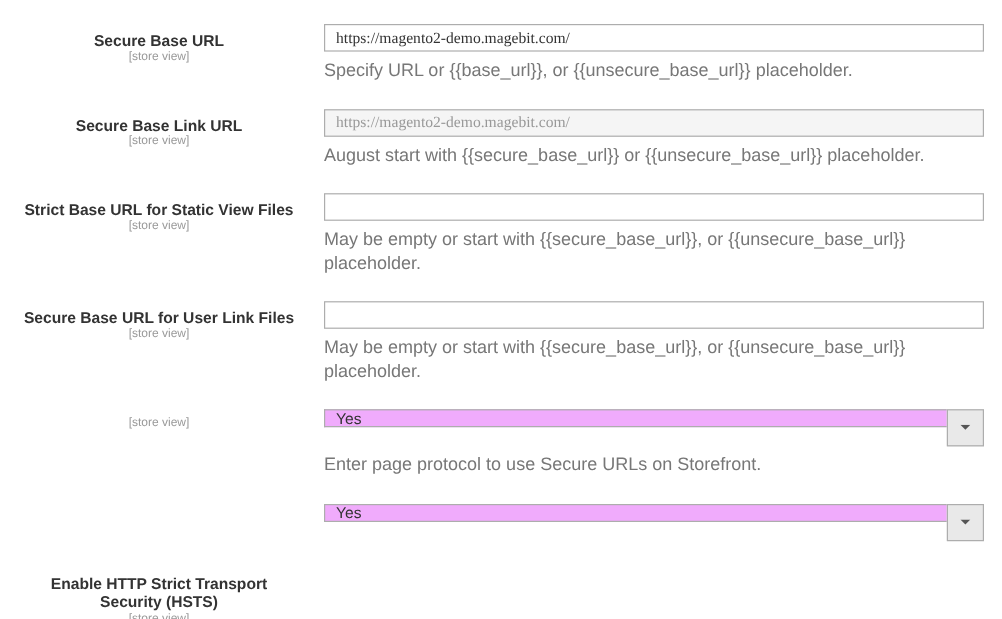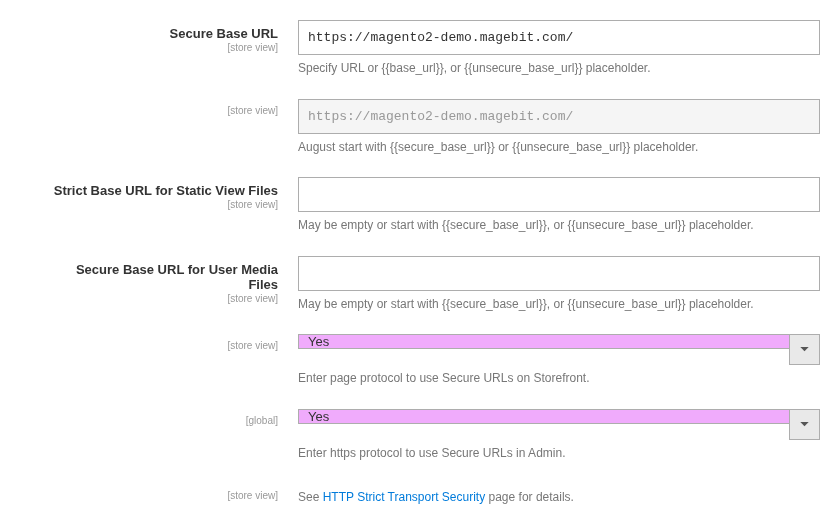--- a/index.html
+++ b/index.html
@@ -13,47 +13,46 @@
     box-sizing: border-box;
   }
   .field-row {
     display: flex;
     margin-bottom: 22px;
     align-items: flex-start;
   }
   .label-col {
     width: 235px;
     flex-shrink: 0;
-    text-align: right;
+    text-align: center;
     padding-right: 20px;
     padding-top: 6px;
-    margin-left: 28px;
   }
   .label-text {
     color: #333;
     font-weight: 600;
     font-size: 13px;
     line-height: 1.2;
   }
   .scope {
     color: #999;
     font-size: 10px;
     line-height: 1.2;
   }
   .input-col {
     flex: 1;
     min-width: 0;
   }
   input[type="text"] {
     width: 100%;
-    height: 35px;
+    height: 23px;
     border: 1px solid #adadad;
     padding: 0 9px;
     font-size: 13px;
-    font-family: Liberation Mono, monospace;
+    font-family: Liberation Serif, serif;
     box-sizing: border-box;
     color: #333;
     background: #fff;
   }
   input[type="text"]:disabled {
     background: #f5f5f5;
     color: #999;
   }
   .select-wrap {
     display: flex;
@@ -81,21 +80,21 @@
     justify-content: center;
     box-sizing: border-box;
   }
   .select-arrow svg {
     width: 9px;
     height: 5px;
     fill: #555;
   }
   .hint {
     margin-top: 6px;
-    font-size: 12px;
+    font-size: 15px;
     color: #777;
     line-height: 1.3;
   }
   .hint a {
     color: #007bdb;
     text-decoration: none;
   }
 </style>
 </head>
 <body>
@@ -106,20 +105,21 @@
     <div class="scope">[store view]</div>
   </div>
   <div class="input-col">
     <input type="text" value="https://magento2-demo.magebit.com/" style="">
     <div class="hint">Specify URL or {{base_url}}, or {{unsecure_base_url}} placeholder.</div>
   </div>
 </div>
 
 <div class="field-row">
   <div class="label-col">
+    <div class="label-text">Secure Base Link URL</div>
     <div class="scope">[store view]</div>
   </div>
   <div class="input-col">
     <input type="text" disabled="" value="https://magento2-demo.magebit.com/" style="">
     <div class="hint">August start with {{secure_base_url}} or {{unsecure_base_url}} placeholder.</div>
   </div>
 </div>
 
 <div class="field-row">
   <div class="label-col">
@@ -127,21 +127,21 @@
     <div class="scope">[store view]</div>
   </div>
   <div class="input-col">
     <input type="text" value="" style="">
     <div class="hint">May be empty or start with {{secure_base_url}}, or {{unsecure_base_url}} placeholder.</div>
   </div>
 </div>
 
 <div class="field-row">
   <div class="label-col">
-    <div class="label-text">Secure Base URL for User Media Files</div>
+    <div class="label-text">Secure Base URL for User Link Files</div>
     <div class="scope">[store view]</div>
   </div>
   <div class="input-col">
     <input type="text" value="" style="">
     <div class="hint">May be empty or start with {{secure_base_url}}, or {{unsecure_base_url}} placeholder.</div>
   </div>
 </div>
 
 <div class="field-row">
   <div class="label-col">
@@ -155,37 +155,33 @@
             <path d="M0 0 L5 5 L10 0 Z"></path>
           </svg>
       </div>
     </div>
     <div class="hint">Enter page protocol to use Secure URLs on Storefront.</div>
   </div>
 </div>
 
 <div class="field-row">
   <div class="label-col">
-    <div class="scope">[global]</div>
   </div>
   <div class="input-col">
     <div class="select-wrap">
       <div class="select-value">Yes</div>
       <div class="select-arrow">
         <svg viewBox="0 0 10 6">
             <path d="M0 0 L5 5 L10 0 Z"></path>
           </svg>
       </div>
     </div>
-    <div class="hint">Enter https protocol to use Secure URLs in Admin.</div>
   </div>
 </div>
 
 <div class="field-row">
   <div class="label-col">
+    <div class="label-text">Enable HTTP Strict Transport Security (HSTS)</div>
     <div class="scope">[store view]</div>
   </div>
   <div class="input-col">
-    <div class="hint">
-      <span>See </span><a href="#">HTTP Strict Transport Security</a><span> page for details.</span>
-    </div>
   </div>
 </div>
 
 </body></html>

